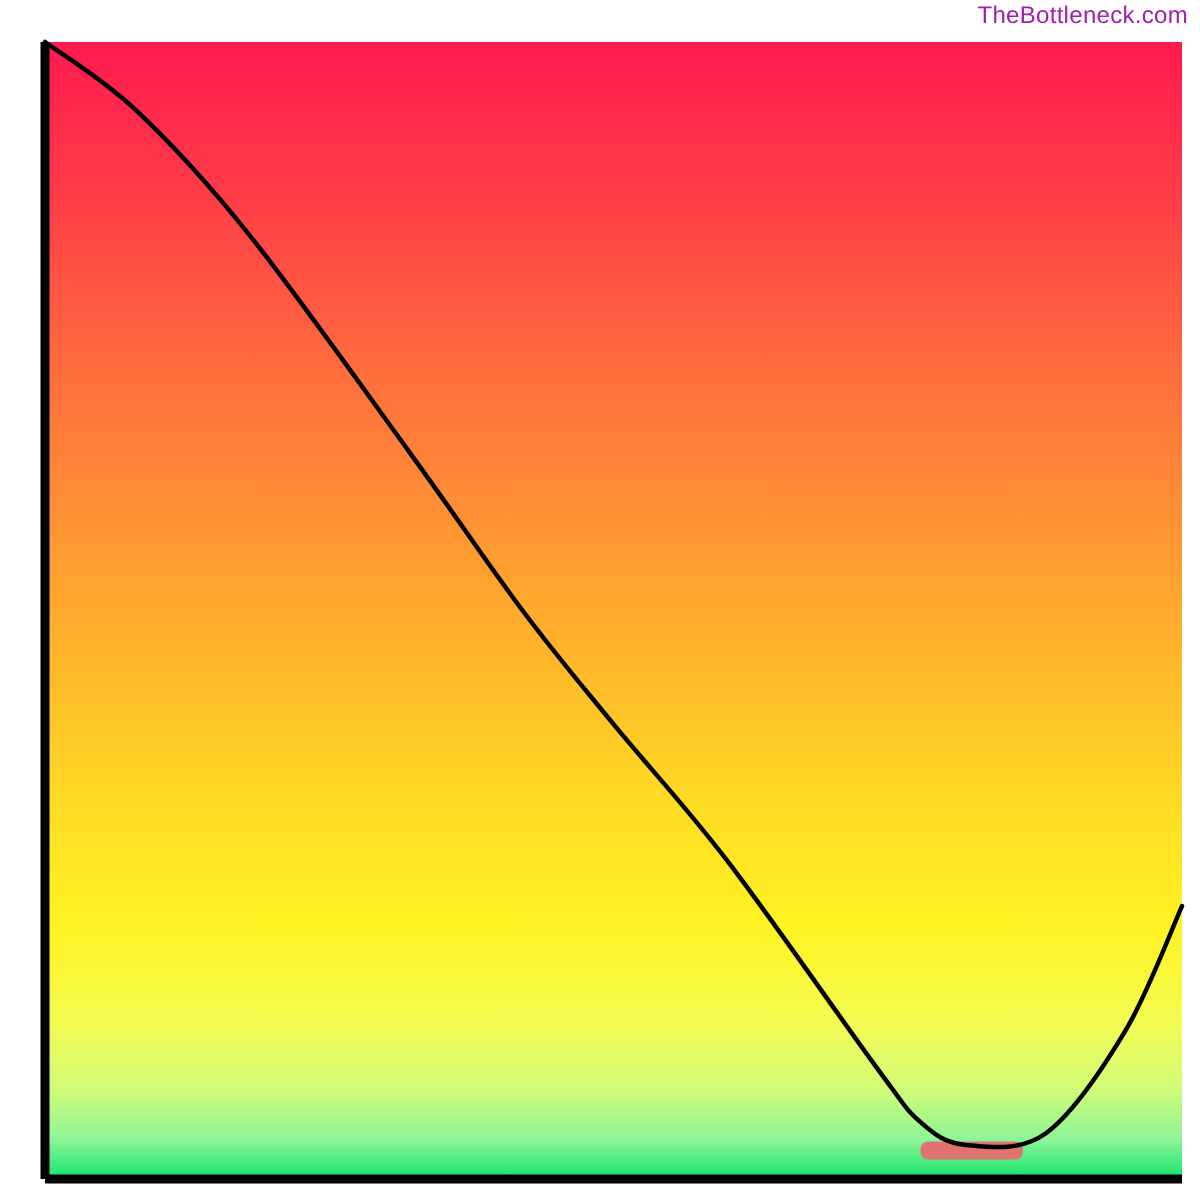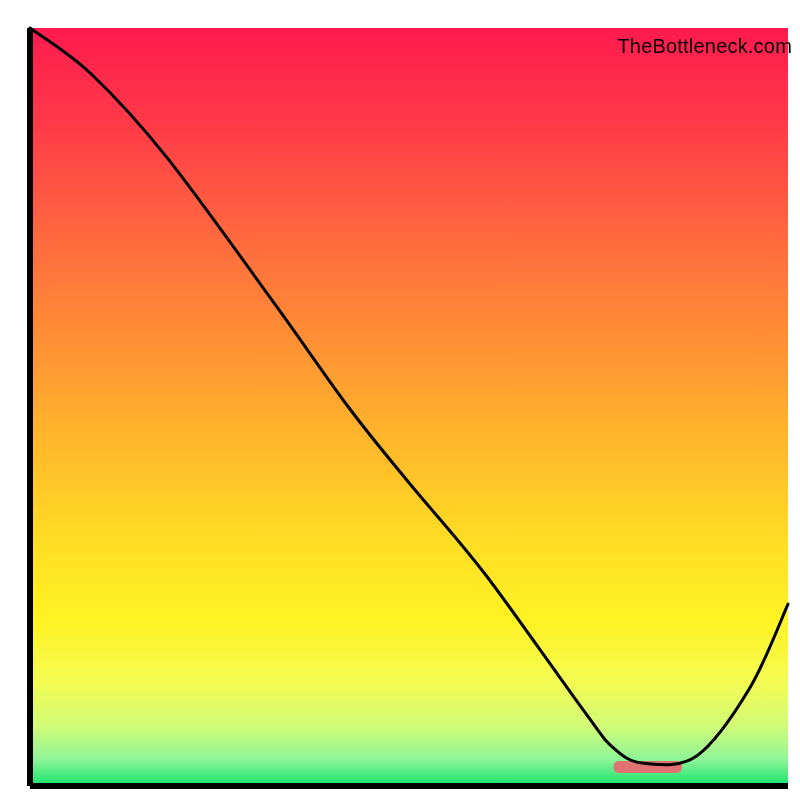--- a/index.html
+++ b/index.html
@@ -12,25 +12,24 @@
   }
   .container {
     position: relative;
     width: 800px;
     height: 800px;
   }
   .watermark {
     position: absolute;
     top: 2px;
     right: 8px;
-    color: #000000;
-    font-size: 20px;
+    color: #a21caf;
+    font-size: 16px;
     font-weight: 500;
     letter-spacing: 0.2px;
-    margin-top: 33px;
   }
   svg {
     display: block;
   }
 </style>
 </head>
 <body>
 <div class="container">
 
   <div class="watermark">TheBottleneck.com</div>

